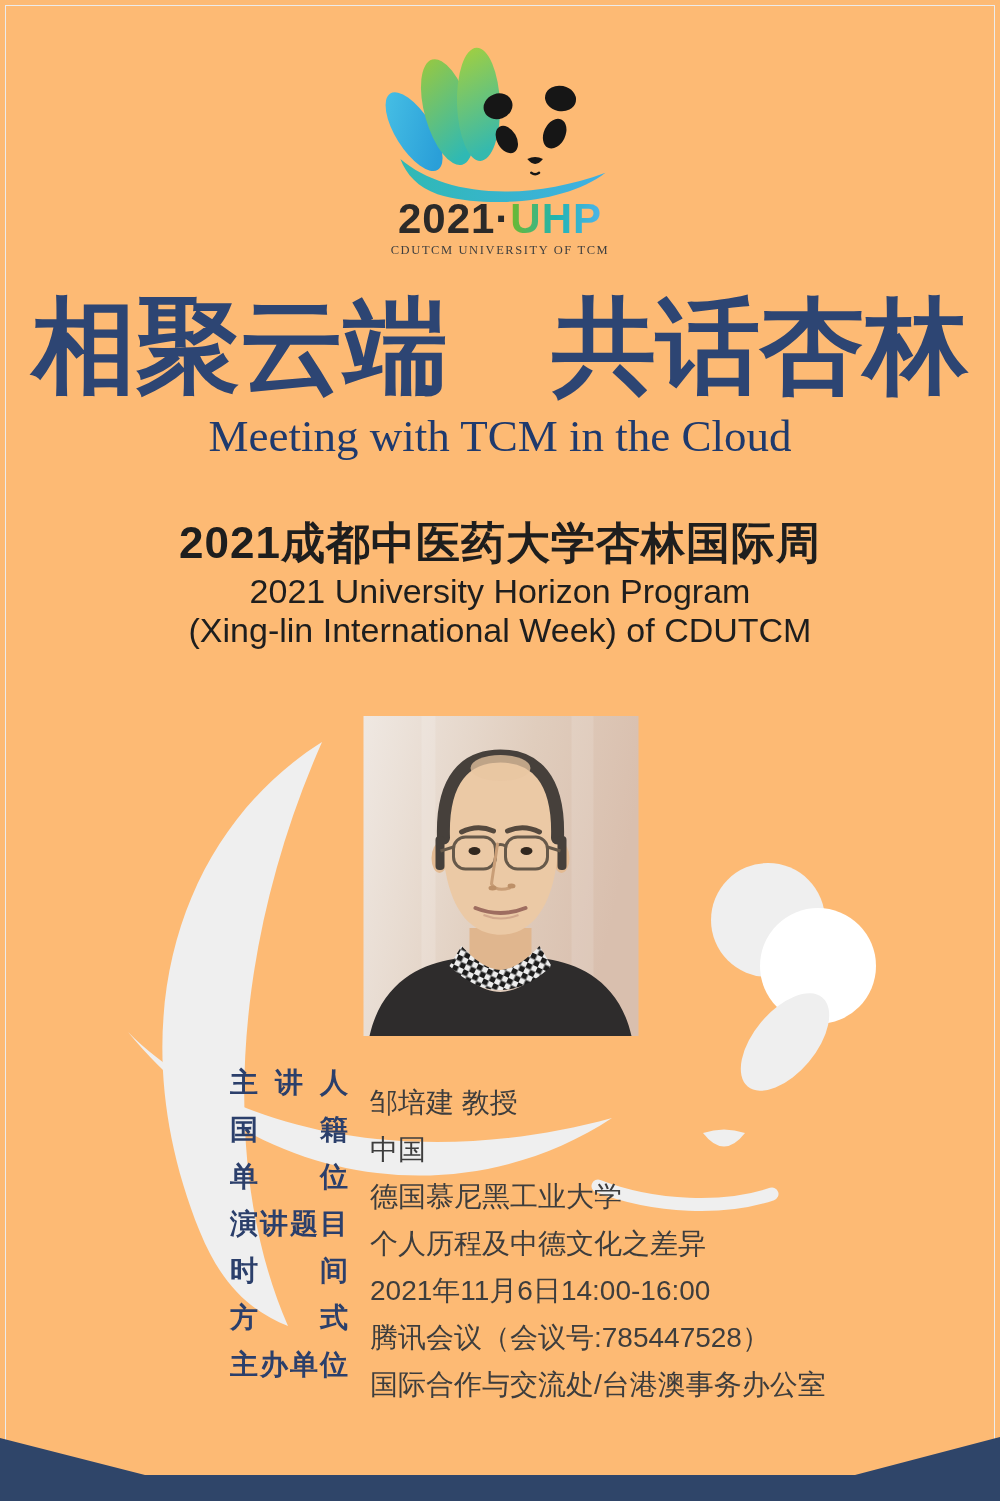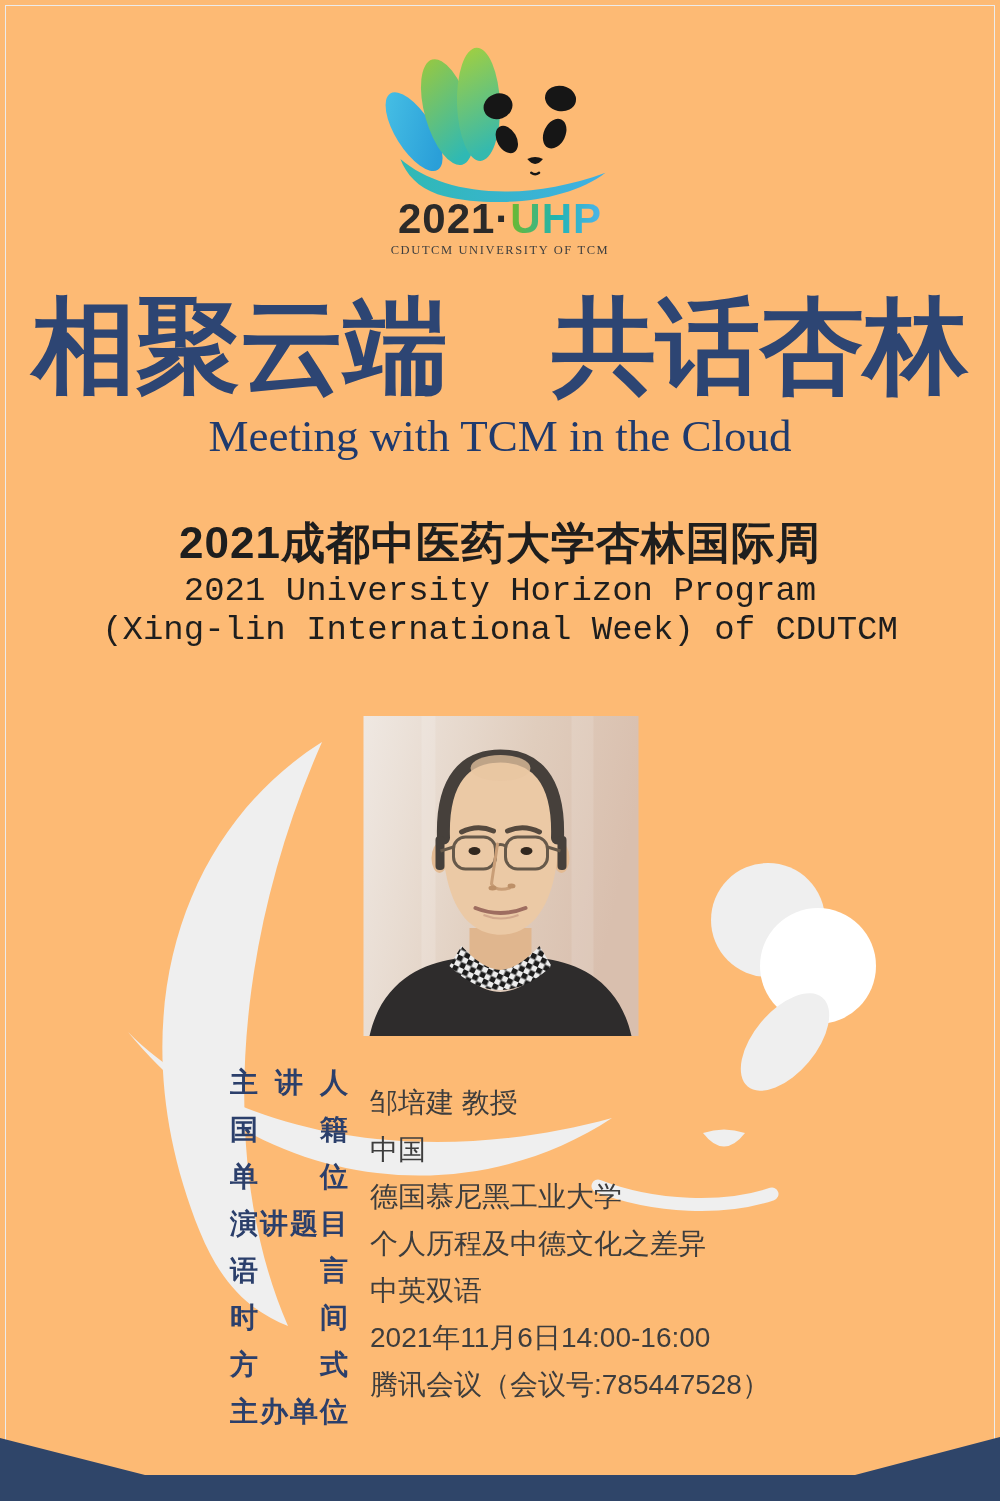--- a/index.html
+++ b/index.html
@@ -20,21 +20,21 @@
   .logo-year{color:var(--logo-dark);}
   .logo-acronym{background:linear-gradient(90deg,var(--logo-green),var(--logo-teal),var(--logo-blue));
     -webkit-background-clip:text;background-clip:text;color:transparent;}
   .logo-univ{margin-top:1px;font-family:"Liberation Serif",serif;font-size:12.5px;letter-spacing:1.6px;color:#3f3f3f;}
 
   .calligraphy{top:286px;font-family:"DejaVu Serif",serif;font-weight:bold;font-size:104px;
     line-height:1.15;color:var(--navy);white-space:nowrap;}
   .subtitle{top:410px;font-family:"Liberation Serif",serif;font-size:45px;color:var(--subtitle-navy);}
 
   .heading-cn{top:514px;font-size:44px;font-weight:bold;letter-spacing:1px;color:var(--ink);}
-  .heading-en{top:572px;font-family:Liberation Mono, monospace;font-size:34px;line-height:39px;color:var(--ink);}
+  .heading-en{top:572px;font-family:Liberation Sans, sans-serif;font-size:34px;line-height:39px;color:var(--ink);}
 
   .photo{position:absolute;left:363px;top:716px;width:276px;height:320px;z-index:2;}
   .photo svg{width:100%;height:100%;display:block;}
 
   .details{position:absolute;left:230px;top:1059px;z-index:2;}
   .detail-row{display:flex;align-items:center;height:47px;}
   .lbl{display:inline-block;width:118px;font-size:28px;font-weight:bold;color:var(--label-navy);
     text-align:justify;text-align-last:justify;}
   .val{margin-left:22px;font-size:28px;color:var(--value-ink);white-space:nowrap;margin-top:40px;}
 
@@ -162,37 +162,34 @@
     <div class="detail-row">
       <span class="lbl">单位</span>
       <span class="val">德国慕尼黑工业大学</span>
     </div>
 
     <div class="detail-row">
       <span class="lbl">演讲题目</span>
       <span class="val">个人历程及中德文化之差异</span>
     </div>
 
-    <div class="detail-row">
-      <span class="lbl">语言</span>
-      <span class="val">中英双语</span>
-    </div>
 
     <div class="detail-row">
       <span class="lbl">时间</span>
       <span class="val">2021年11月6日14:00-16:00</span>
     </div>
 
     <div class="detail-row">
       <span class="lbl">方式</span>
       <span class="val">腾讯会议（会议号:785447528）</span>
     </div>
 
     <div class="detail-row">
       <span class="lbl">主办单位</span>
+      <span class="val">国际合作与交流处/台港澳事务办公室</span>
     </div>
   </div>
 
   <svg class="footer-svg" viewBox="0 0 1000 64" preserveAspectRatio="none" aria-hidden="true">
     <polygon points="0,1 145,38 855,38 1000,0 1000,64 0,64" style="fill:var(--footer-navy)"></polygon>
   </svg>
 
 </div>
 
 </body></html>

